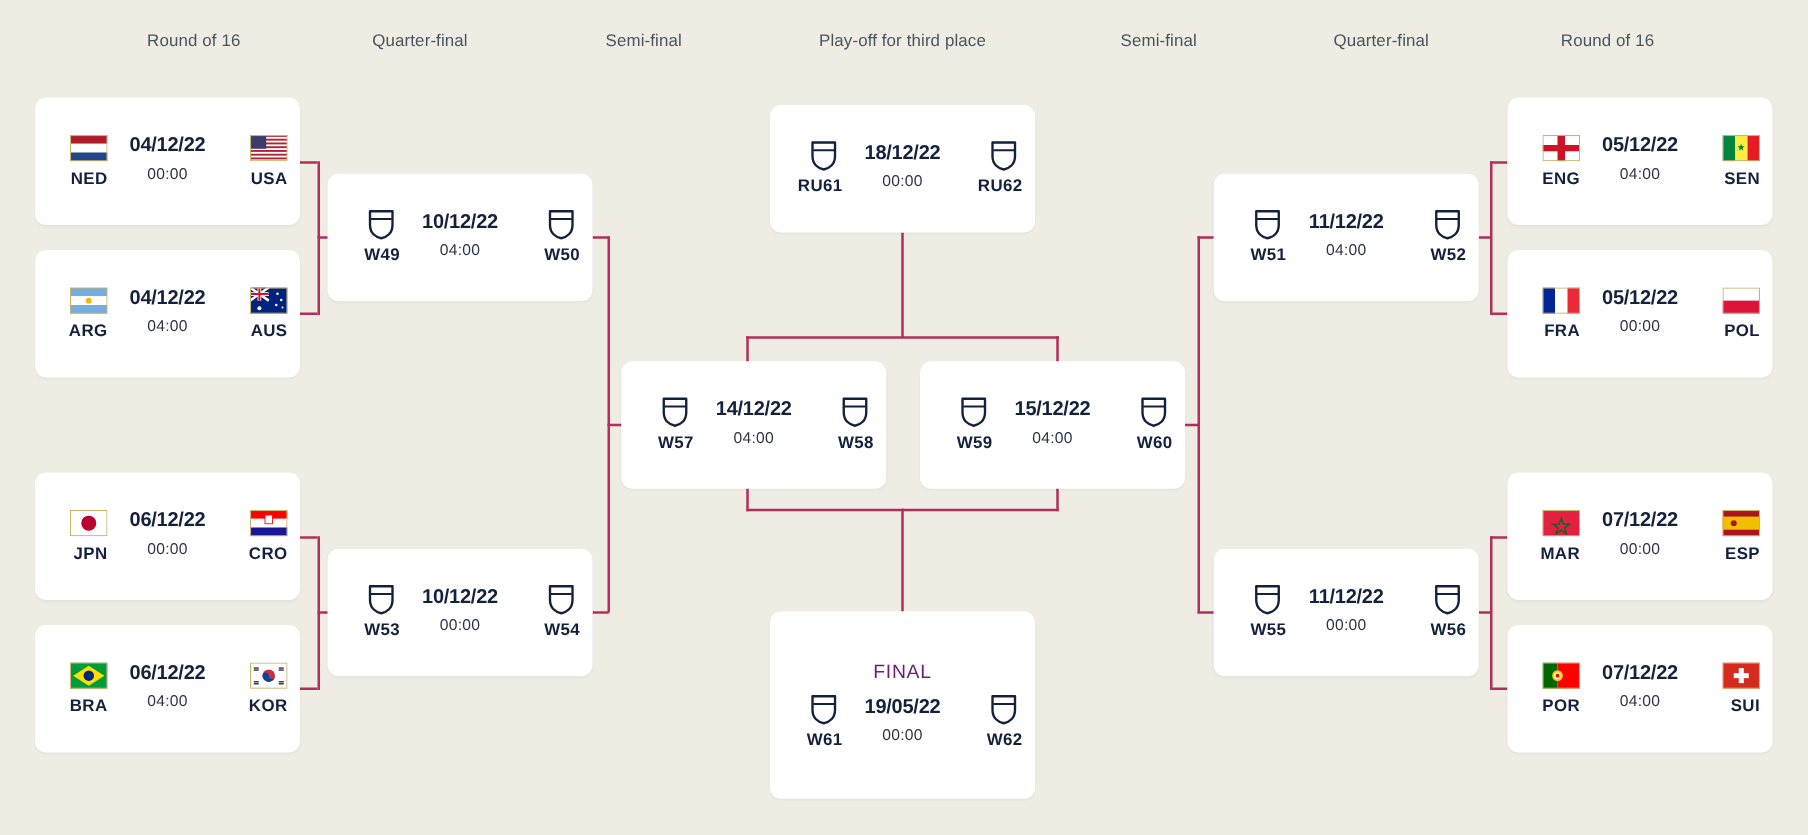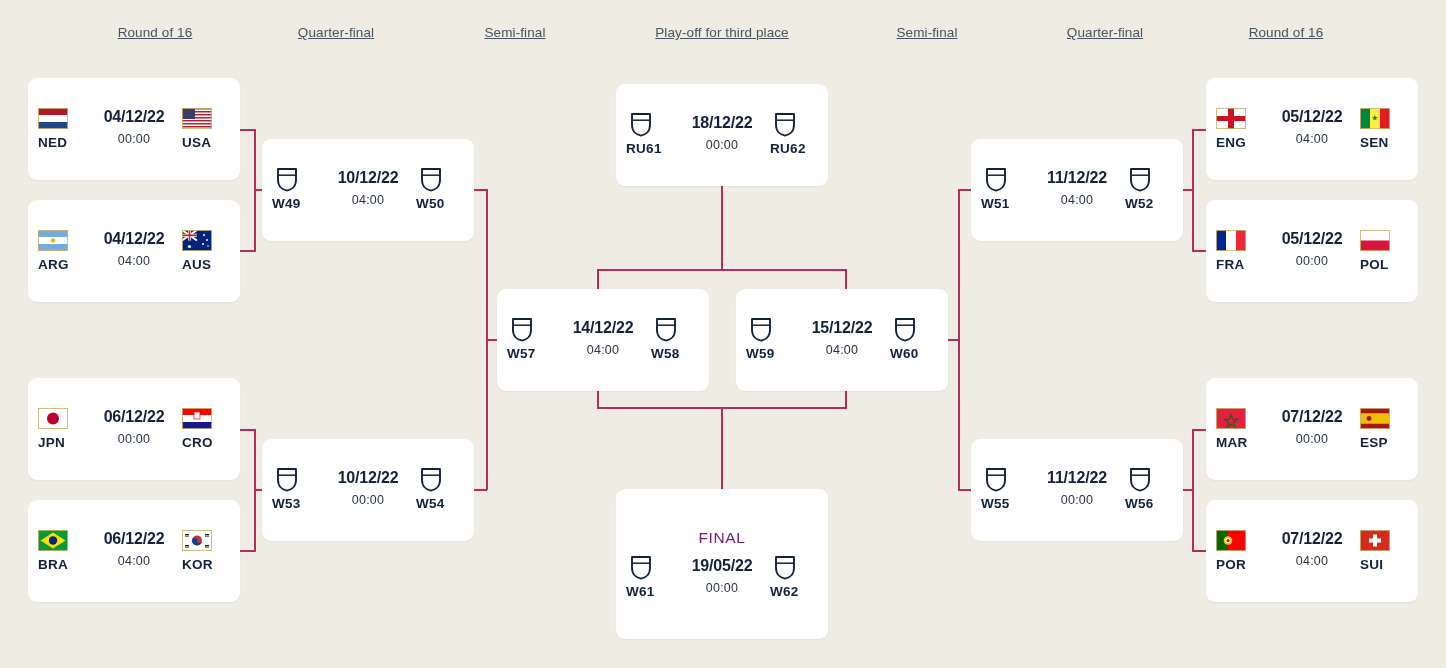--- a/index.html
+++ b/index.html
@@ -14,21 +14,20 @@
 
   .col-header {
     position: absolute;
     text-align: center;
     font-size: 13.5px;
     color: #4a5360;
     letter-spacing: 0.1px;
     white-space: nowrap;
     top: 25px;
     transform: translateX(-50%);
-    text-decoration: underline;
   }
 
   .match-card {
     position: absolute;
     background: #ffffff;
     border-radius: 9px;
     box-shadow: 0 1px 2px rgba(40,40,40,0.05);
     display: flex;
     flex-direction: column;
     justify-content: center;
@@ -43,21 +42,21 @@
   }
   .card-row {
     display: flex;
     align-items: flex-start;
     justify-content: center;
     gap: 12px;
   }
   .side {
     display: flex;
     flex-direction: column;
-    align-items: flex-start;
+    align-items: flex-end;
     width: 48px;
   }
   .emblem {
     width: 30px; height: 21px;
     display: flex; align-items: center; justify-content: center;
     margin-bottom: 6px;
   }
   .emblem svg { display: block; }
   .team-code {
     font-size: 13.5px;

